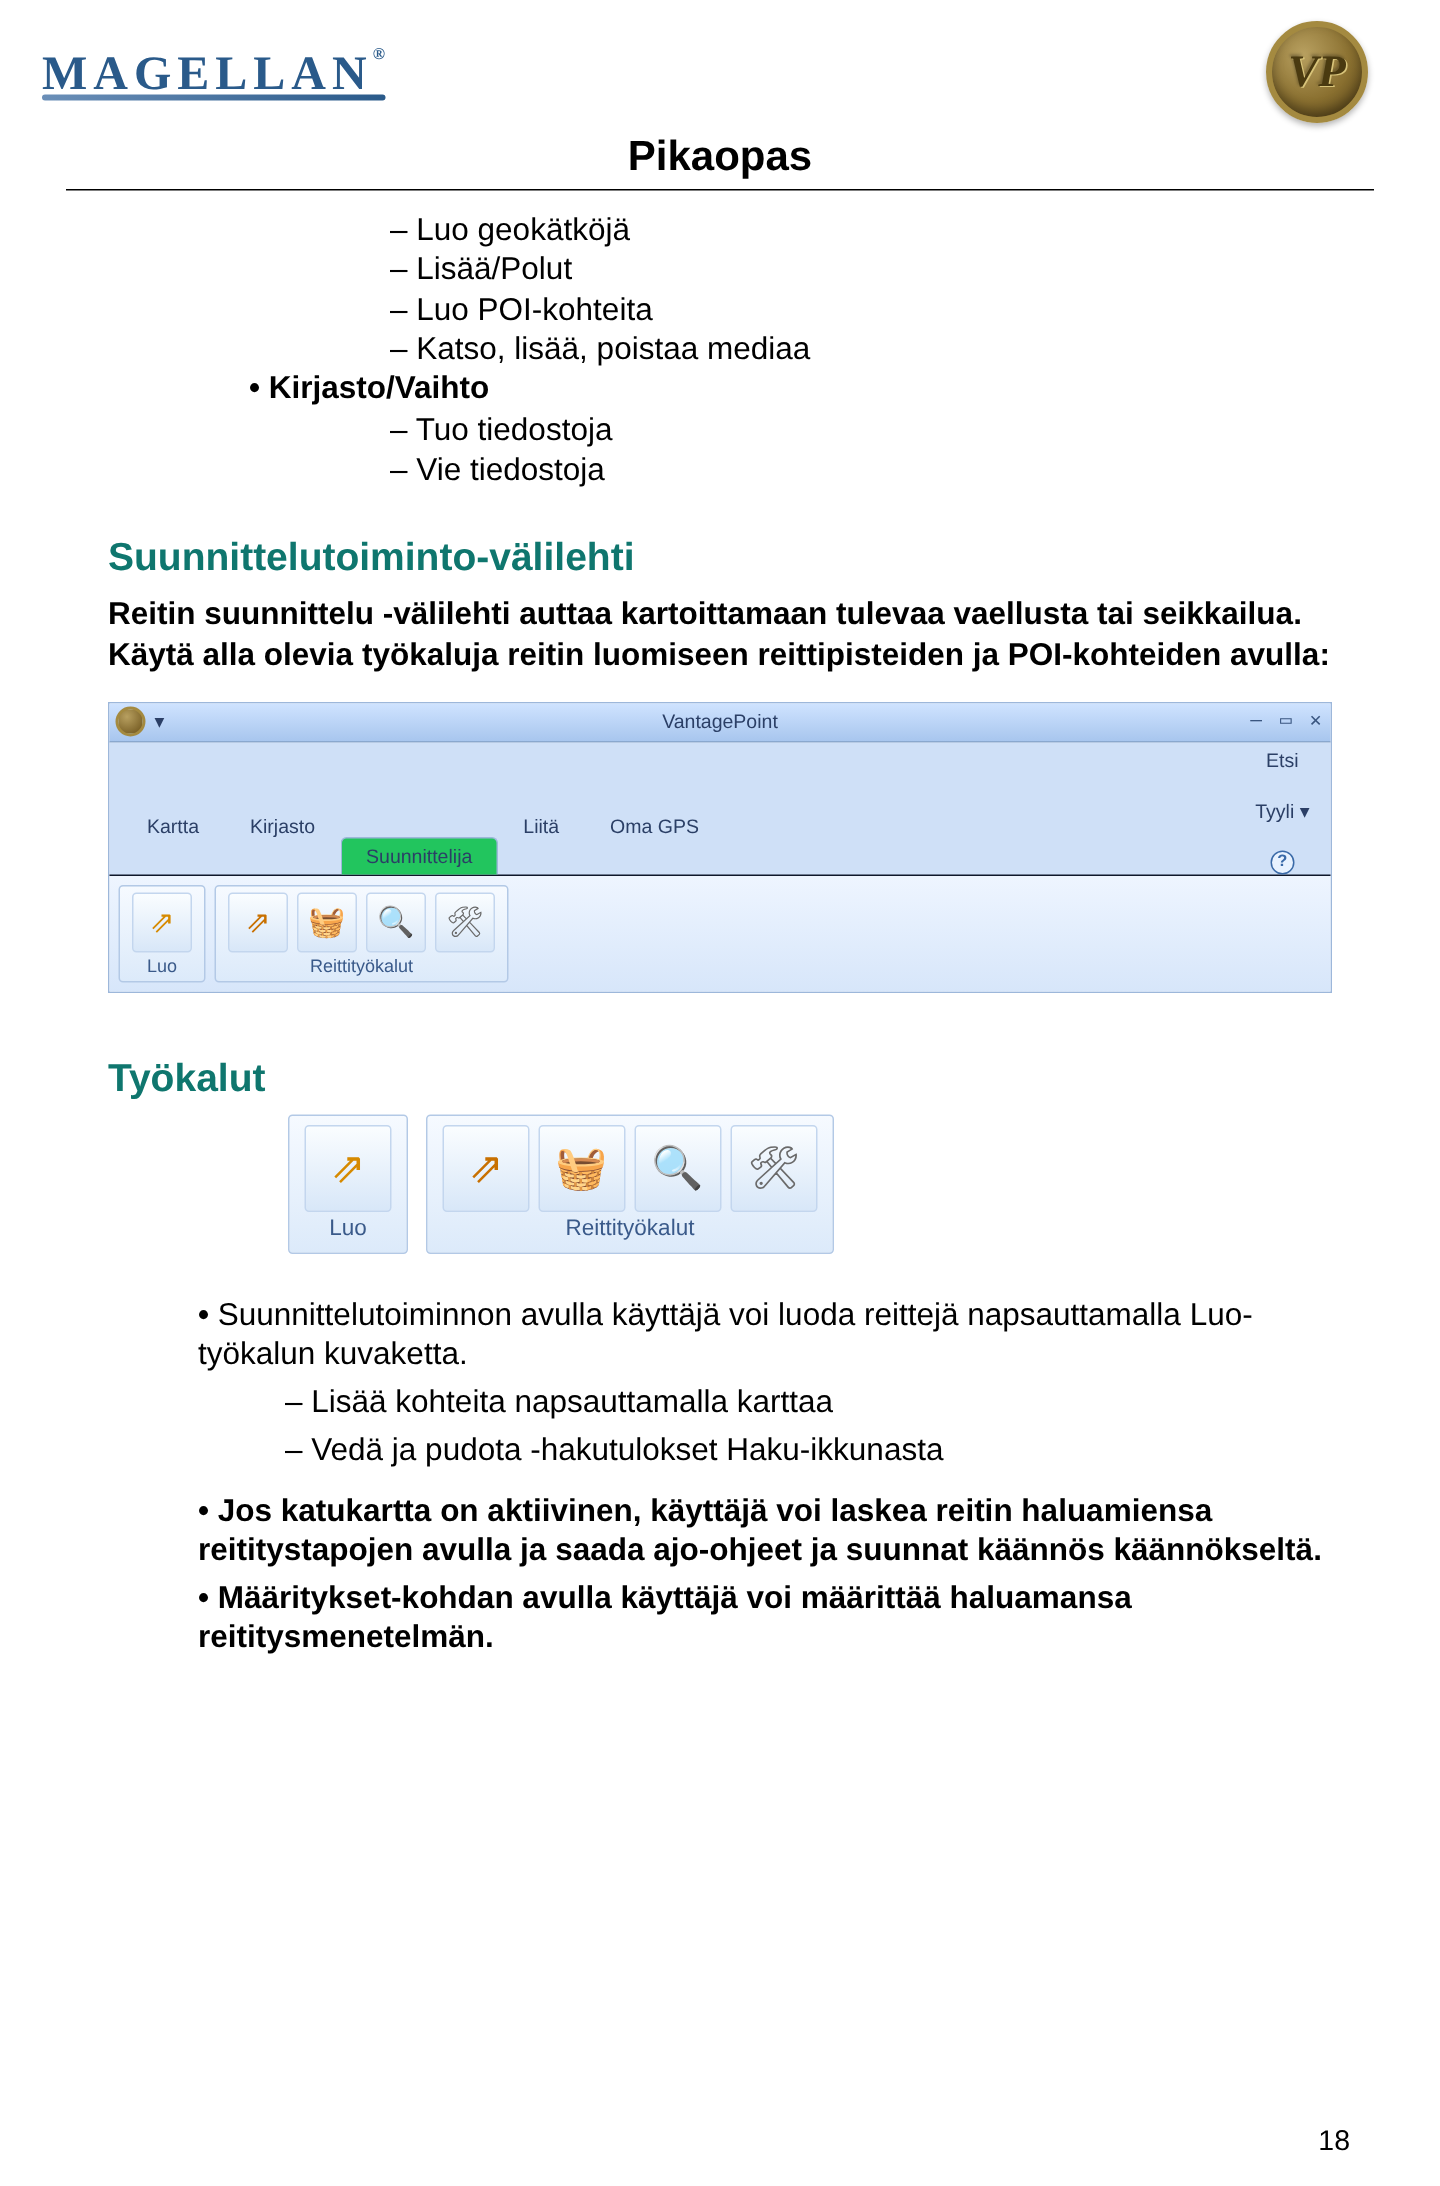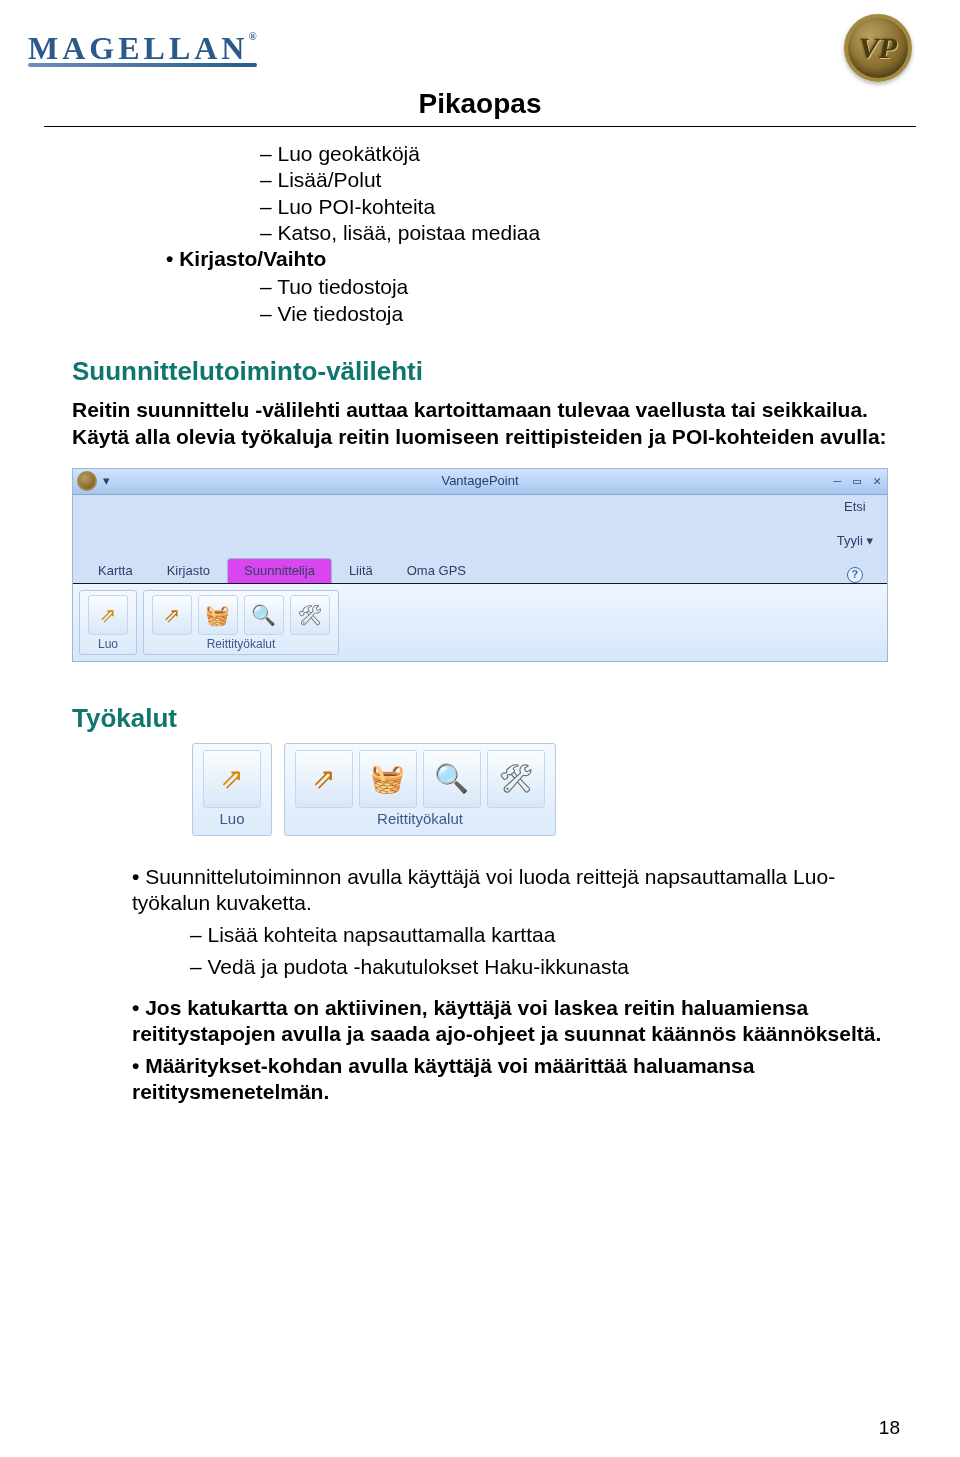--- a/index.html
+++ b/index.html
@@ -101,21 +101,21 @@
     padding: 4px 8px 0 8px;border-bottom:1px solid #0f172a;
     align-items:flex-end;justify-content:space-between;
   }
   .ribbon-tabs .left{display:flex;gap:0;}
   .ribbon-tabs .right{display:flex;gap:18px;align-items:center;padding-right:6px;flex-direction:column;}
   .ribbon-tab{
     padding:4px 16px;border:1px solid transparent;border-bottom:none;
     border-radius:4px 4px 0 0;
   }
   .ribbon-tab.active{
-    background:#d946ef;border-color:#9db7da;
+    background:#22c55e;border-color:#9db7da;margin-top:20px;
   }
   .ribbon-body{
     background:linear-gradient(#eef5ff,#d7e6fa);
     display:flex;padding:6px;gap:6px;
   }
   .ribbon-group{
     border:1px solid #b3c9e6;border-radius:3px;
     background:linear-gradient(#f6faff,#dceafa);
     padding:4px 8px 2px 8px;display:flex;flex-direction:column;align-items:center;
   }

